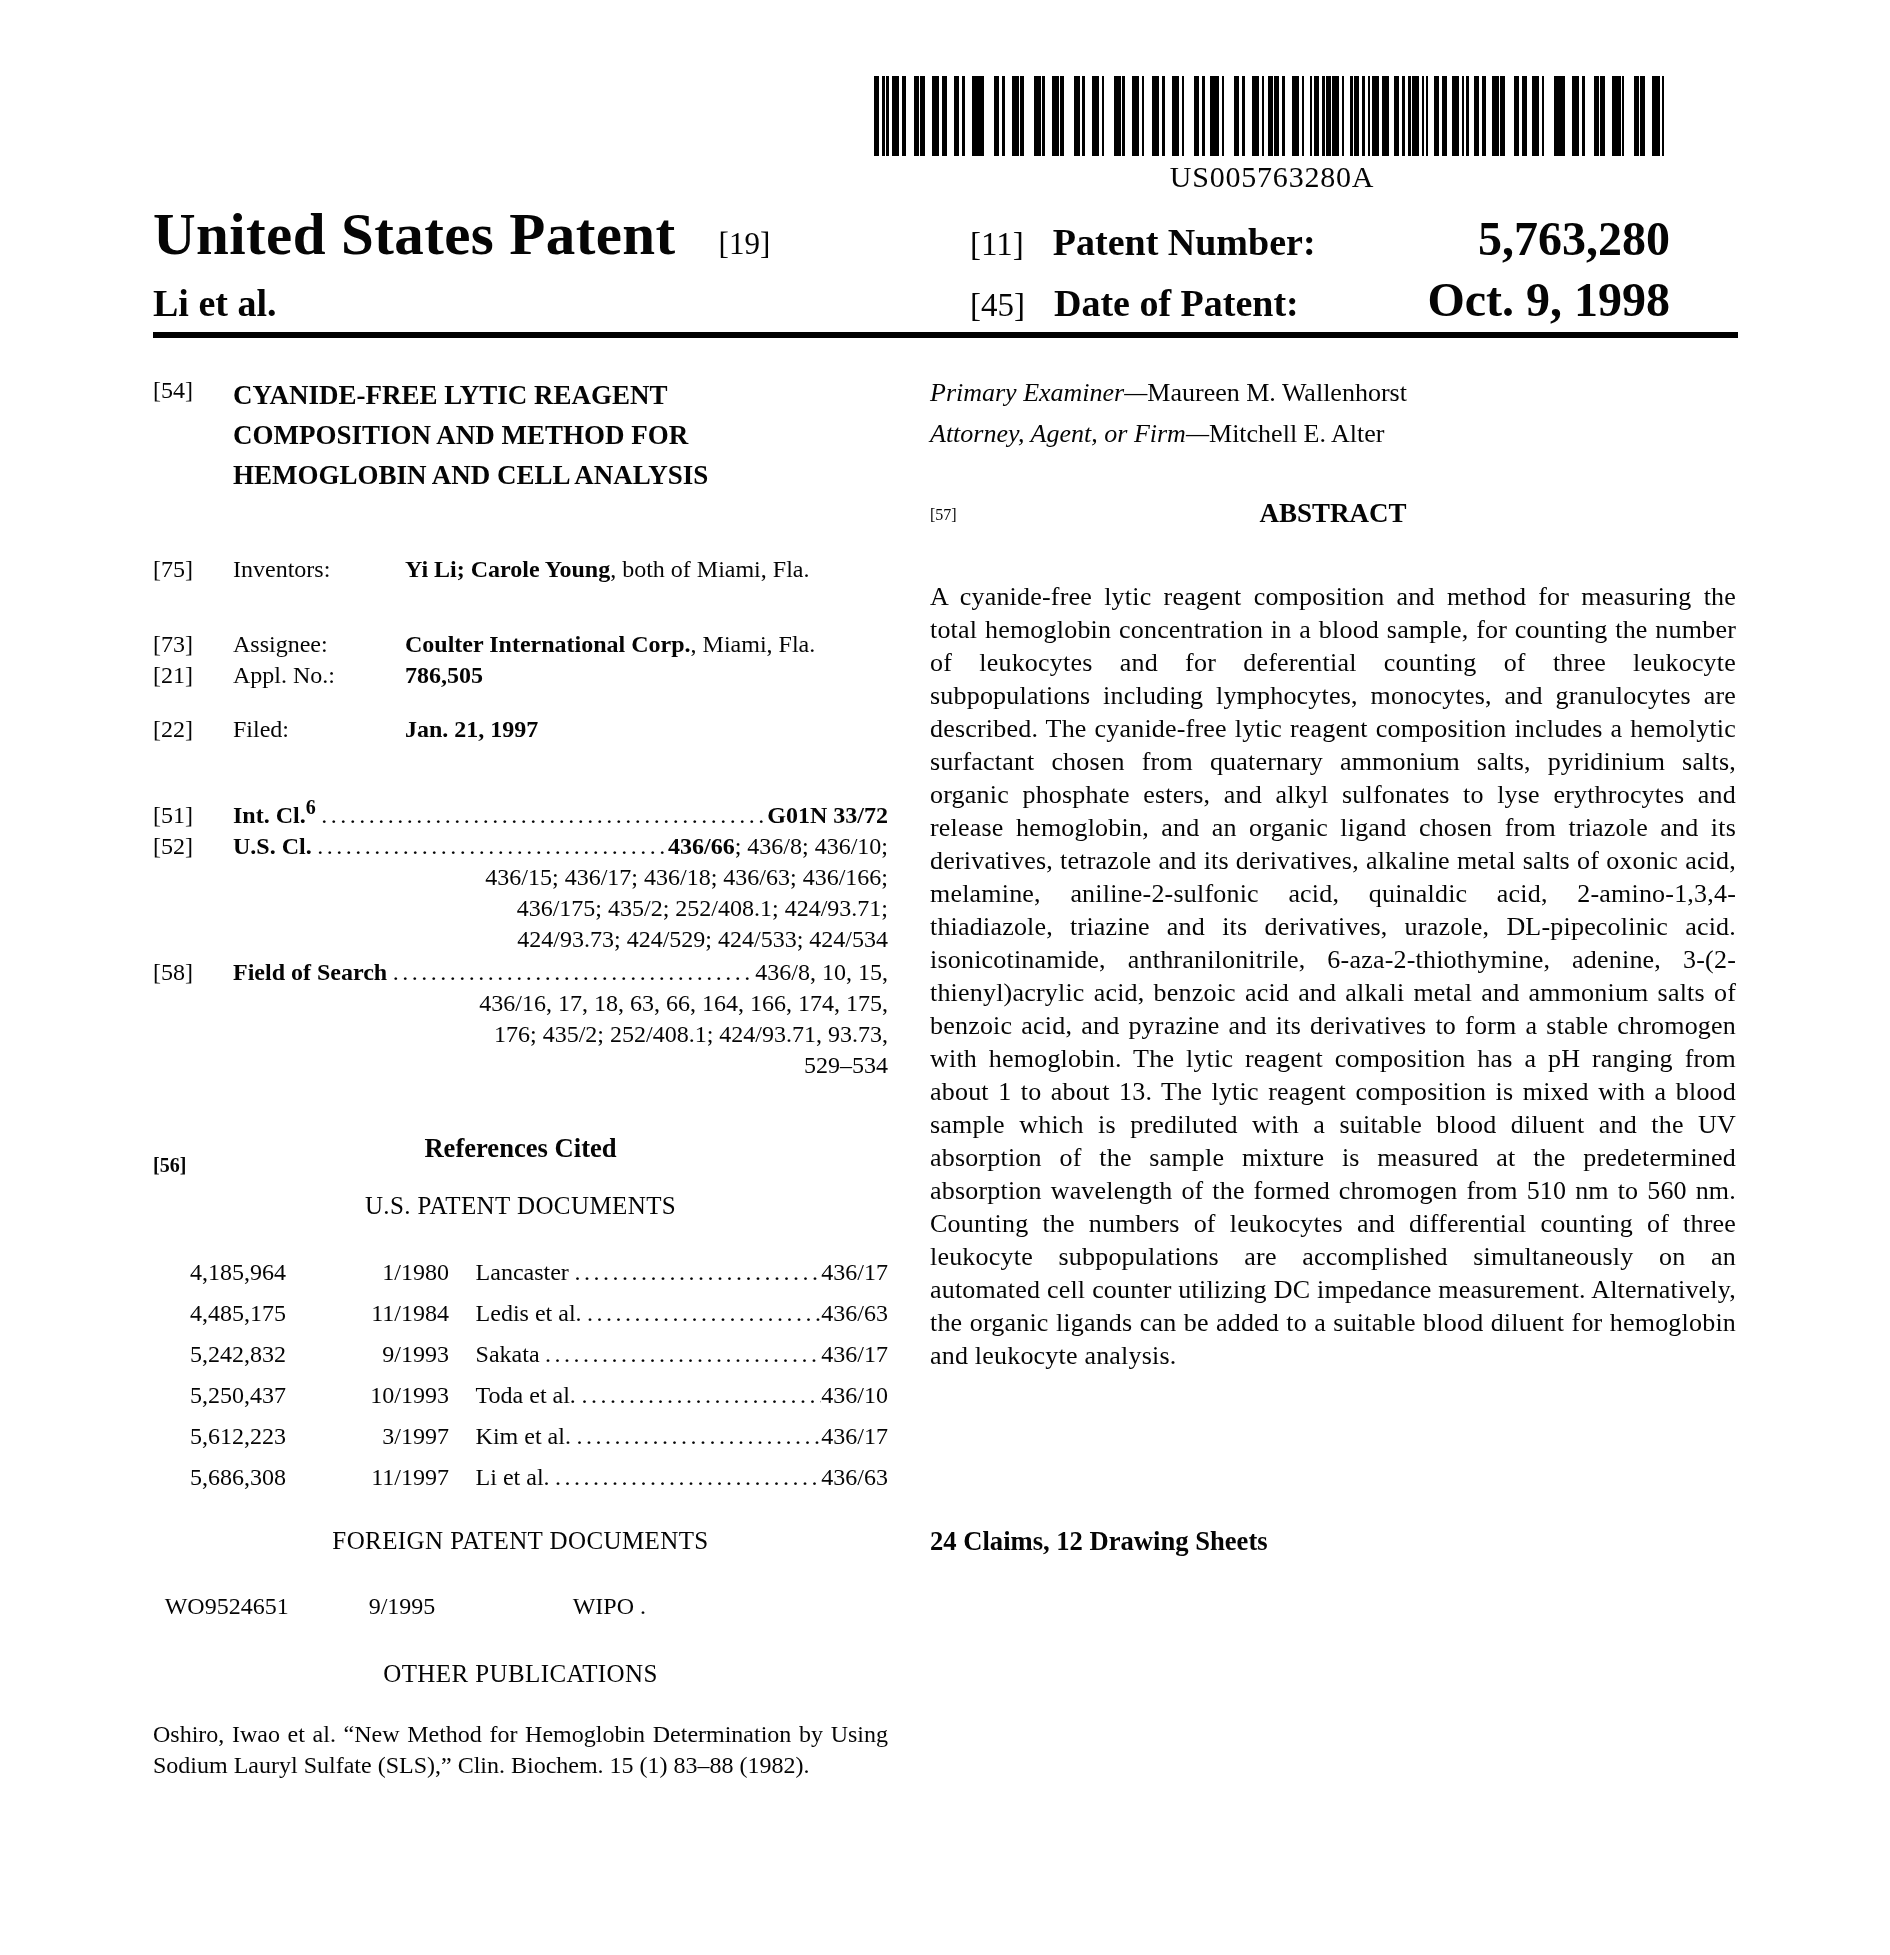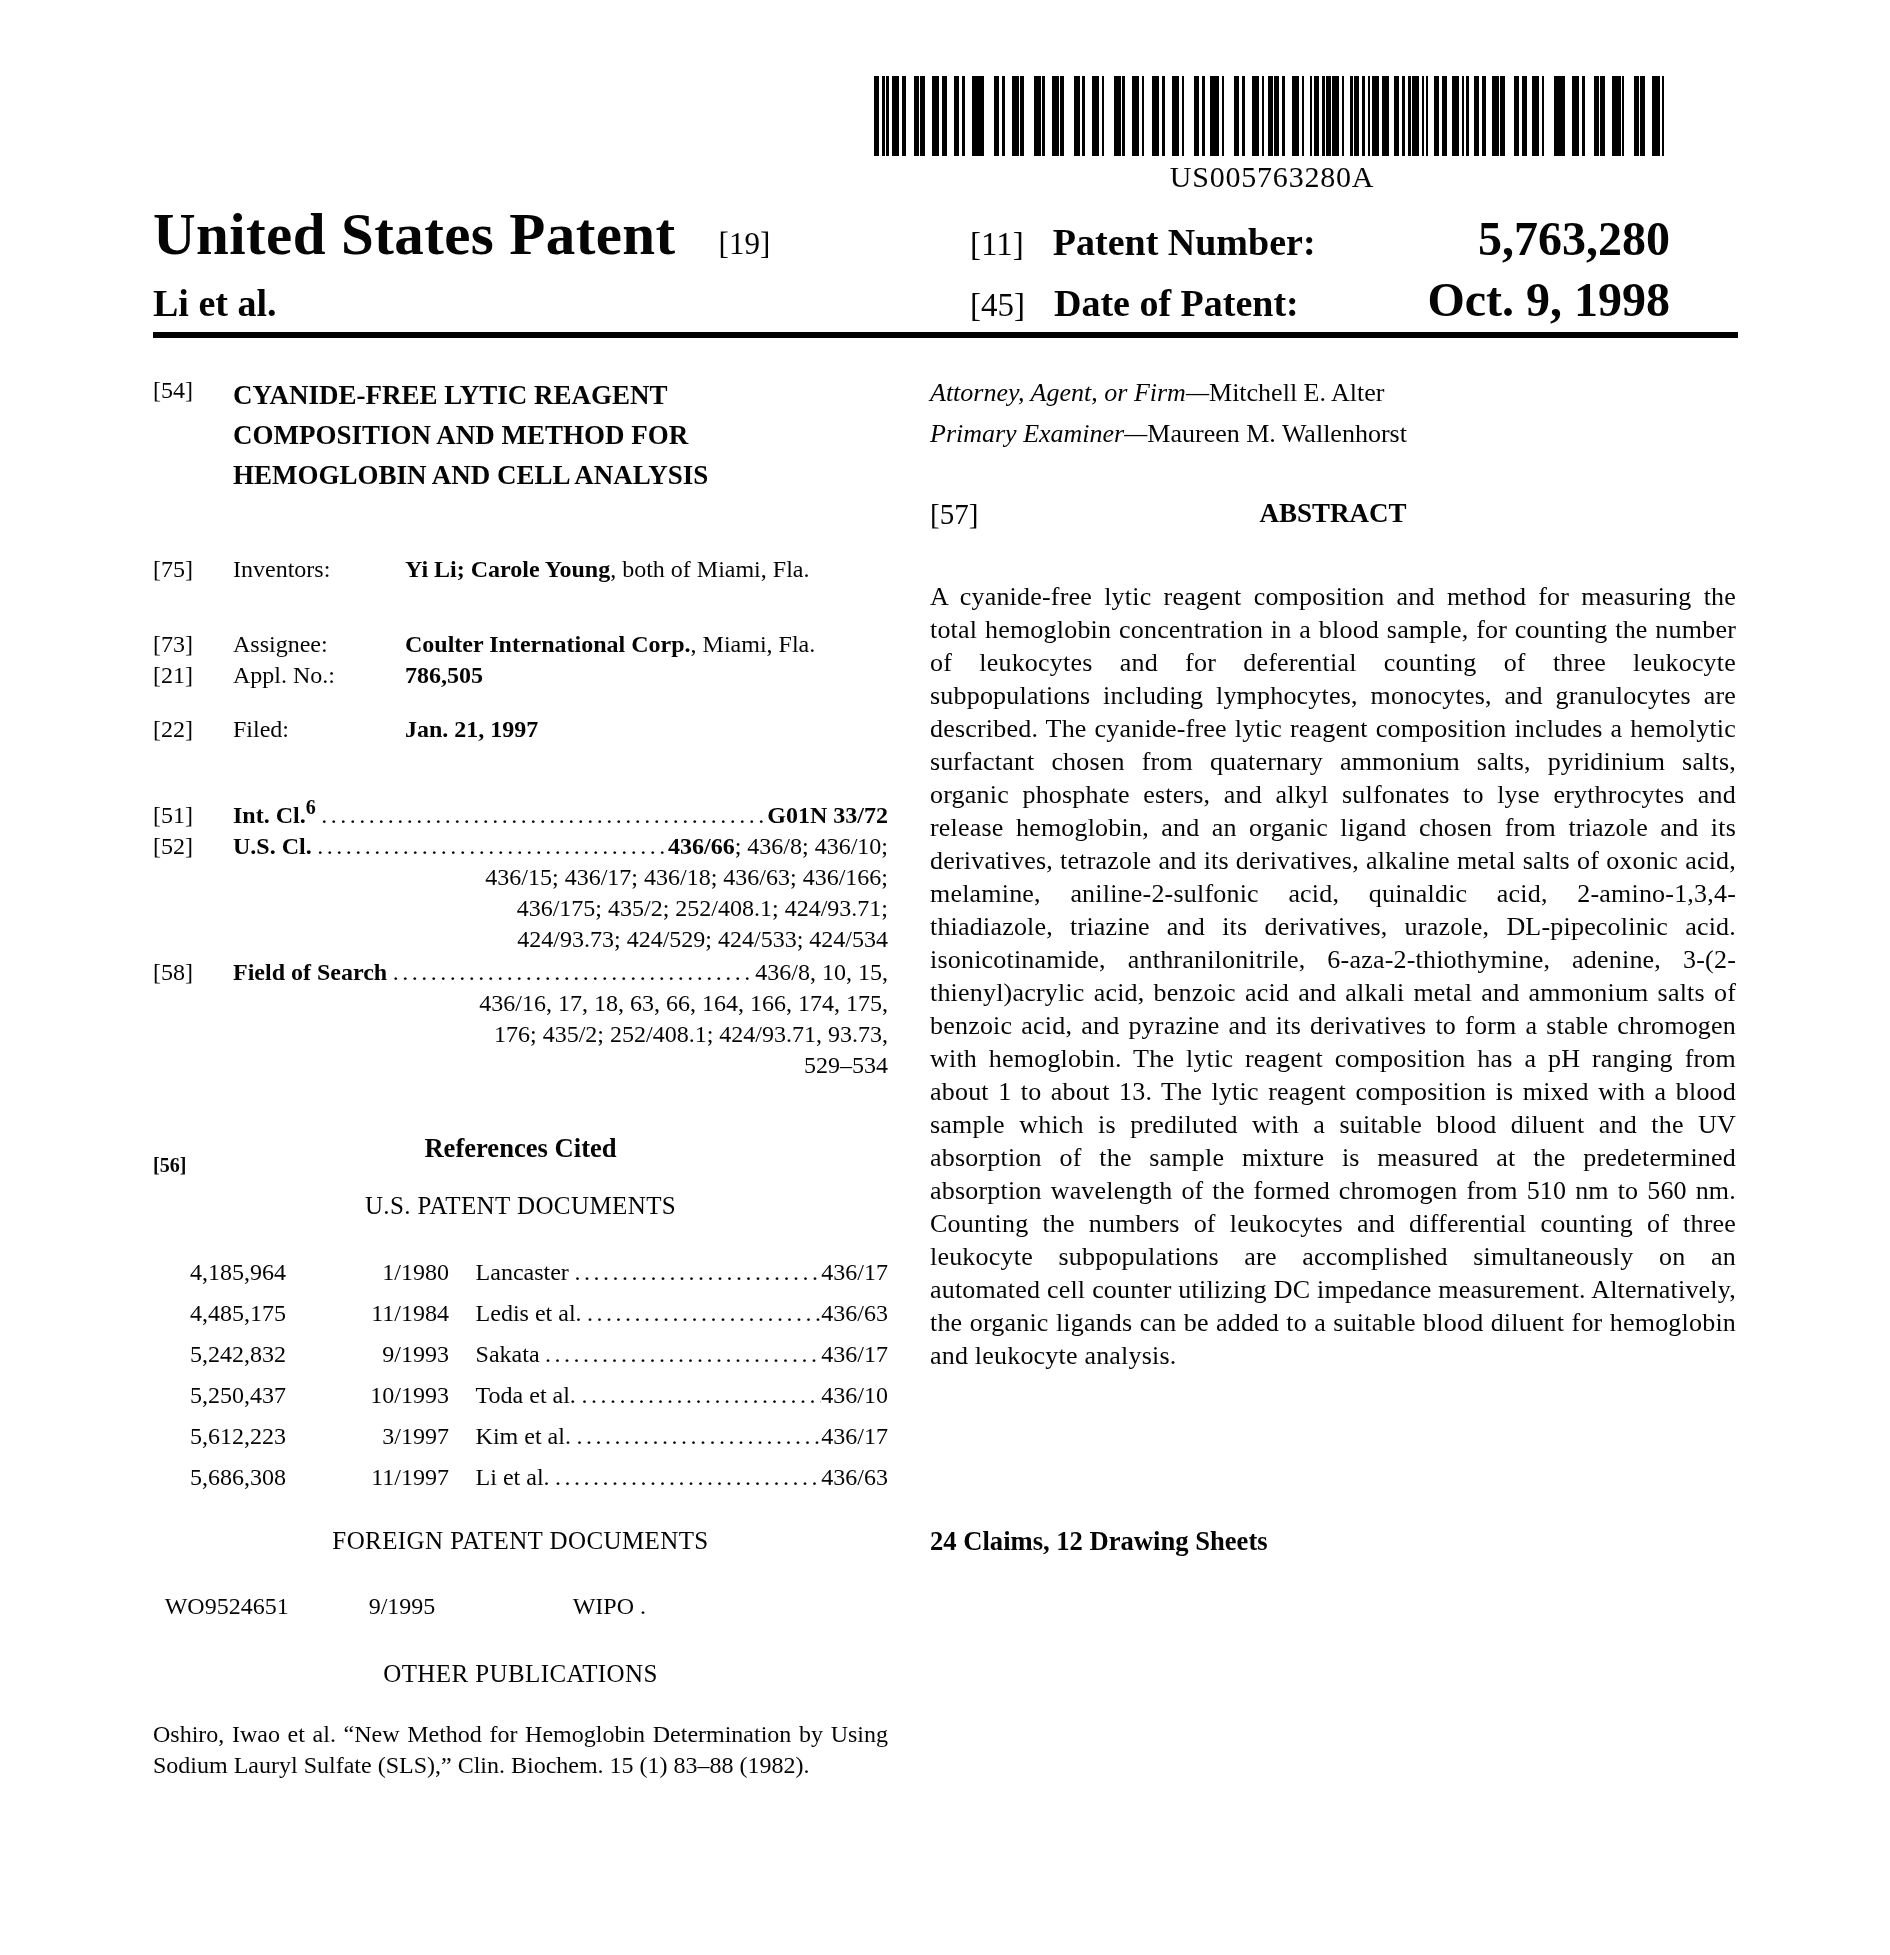--- a/index.html
+++ b/index.html
@@ -69,21 +69,21 @@
   .pat-cls{flex:none;text-align:right;white-space:nowrap;}
   .foreign-row{display:flex;align-items:baseline;margin:0 0 30.5px 11.7px;line-height:41px;gap:36px;}
   .for-num{width:168px;flex:none;}
   .for-date{width:129px;flex:none;}
   .for-name{padding-left:39px;}
   .other-para{text-align:justify;}
   
   .exam-line{margin-bottom:7.8px;}
   .it{font-style:italic;}
   .abs-head{position:relative;text-align:center;font-weight:700;font-size:27px;margin:47px 0 50px 0;}
-  .abs-head .code{position:absolute;left:0;top:1.6px;font-weight:400;font-size:29px;}
+  .abs-head .code{position:absolute;left:0;top:1.6px;font-weight:400;font-size:16px;}
   .abstract{text-align:justify;letter-spacing:0.2px;}
   .claims{ font-weight:700;font-size:26.6px;margin-top:153px;}
 </style>
 </head>
 <body>
 
 <div class="page">
 
   <div class="barcode"></div>
   <div class="barcode-text">US005763280A</div>
@@ -230,24 +230,24 @@
 
     <div class="sub-head">OTHER PUBLICATIONS</div>
 
     <div class="other-para">Oshiro, Iwao et al. “New Method for Hemoglobin Determination by Using Sodium Lauryl Sulfate (SLS),” Clin. Biochem. 15 (1) 83–88 (1982).</div>
 
   </div>
 
   <div class="col-right">
 
     <div class="exam-line">
+      <span class="it">Primary Examiner—</span><span>Maureen M. Wallenhorst</span>
+    </div>
+    <div class="exam-line">
       <span class="it">Attorney, Agent, or Firm—</span><span>Mitchell E. Alter</span>
-    </div>
-    <div class="exam-line">
-      <span class="it">Primary Examiner—</span><span>Maureen M. Wallenhorst</span>
     </div>
 
     <div class="abs-head">
       <span class="code">[57]</span>
       <span>ABSTRACT</span>
     </div>
 
     <div class="abstract">A cyanide-free lytic reagent composition and method for measuring the total hemoglobin concentration in a blood sample, for counting the number of leukocytes and for deferential counting of three leukocyte subpopulations including lymphocytes, monocytes, and granulocytes are described. The cyanide-free lytic reagent composition includes a hemolytic surfactant chosen from quaternary ammonium salts, pyridinium salts, organic phosphate esters, and alkyl sulfonates to lyse erythrocytes and release hemoglobin, and an organic ligand chosen from triazole and its derivatives, tetrazole and its derivatives, alkaline metal salts of oxonic acid, melamine, aniline-2-sulfonic acid, quinaldic acid, 2-amino-1,3,4-thiadiazole, triazine and its derivatives, urazole, DL-pipecolinic acid. isonicotinamide, anthranilonitrile, 6-aza-2-thiothymine, adenine, 3-(2-thienyl)acrylic acid, benzoic acid and alkali metal and ammonium salts of benzoic acid, and pyrazine and its derivatives to form a stable chromogen with hemoglobin. The lytic reagent composition has a pH ranging from about 1 to about 13. The lytic reagent composition is mixed with a blood sample which is prediluted with a suitable blood diluent and the UV absorption of the sample mixture is measured at the predetermined absorption wavelength of the formed chromogen from 510 nm to 560 nm. Counting the numbers of leukocytes and differential counting of three leukocyte subpopulations are accomplished simultaneously on an automated cell counter utilizing DC impedance measurement. Alternatively, the organic ligands can be added to a suitable blood diluent for hemoglobin and leukocyte analysis.</div>
 
     <div class="claims">24 Claims, 12 Drawing Sheets</div>

